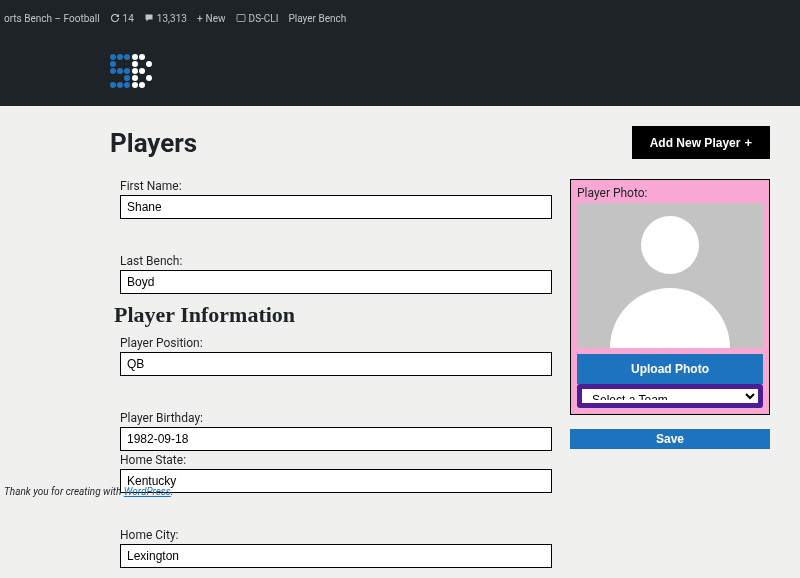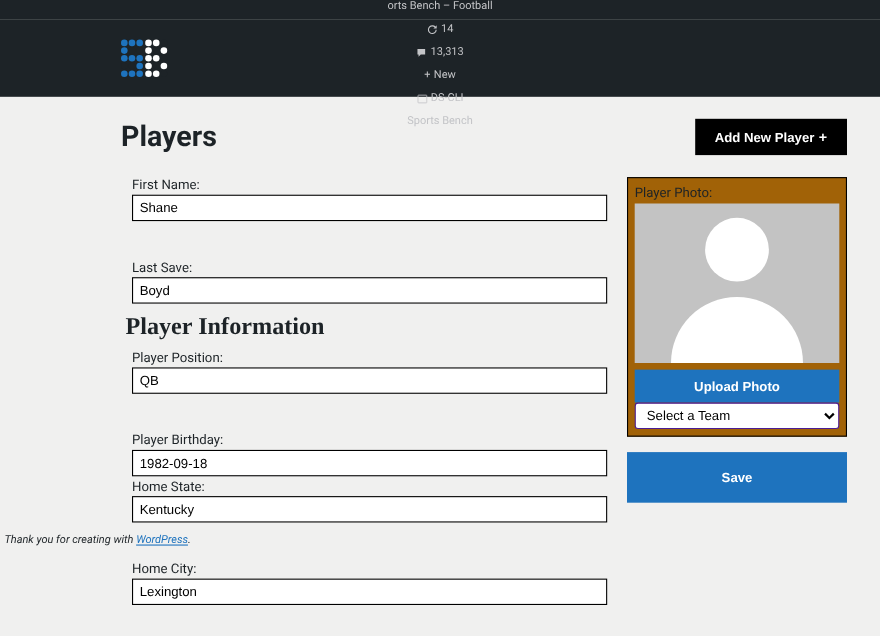--- a/index.html
+++ b/index.html
@@ -1,18 +1,18 @@
 <!DOCTYPE html>
 <html><head>
   <meta charset="utf-8">
   <style>
     * { box-sizing: border-box; margin: 0; padding: 0; }
     body { font-family: -apple-system, BlinkMacSystemFont, "Segoe UI", Roboto, sans-serif; background: #f0f0ef; color: #1d2327; width: 800px; height: 578px; overflow: hidden; }
     
-    .admin-bar { background: #1d2327; color: #c3c4c7; height: 18px; font-size: 10px; display: flex; align-items: center; padding: 0 4px; gap: 10px; flex-direction: column; }
+    .admin-bar { background: #1d2327; color: #c3c4c7; height: 18px; font-size: 10px; display: flex; align-items: center; padding: 18px 4px; gap: 10px; }
     .admin-bar-item { display: flex; align-items: center; gap: 3px; cursor: pointer; }
     .admin-bar-item svg { width: 10px; height: 10px; fill: #c3c4c7; }
     
     .header-banner { background: #1d2327; height: 70px; display: flex; align-items: center; padding-left: 110px; }
     .logo-dots { display: flex; gap: 2px; }
     .dot-grid { display: grid; grid-template-columns: repeat(3, 6px); grid-template-rows: repeat(5, 6px); gap: 1px; }
     .dot { width: 6px; height: 6px; border-radius: 50%; background: #1d2327; }
     .dot.b { background: #1e73be; }
     .dot.w { background: #fff; }
     
@@ -27,31 +27,31 @@
     .right-col { width: 200px; }
     
     .field-row { display: flex; gap: 35px; margin-bottom: 2px; flex-direction: column; }
     .field { flex: 1; }
     .field-label { font-size: 12px; display: block; margin-bottom: 2px; }
     .field-input { width: 100%; border: 1px solid #000; padding: 8px 6px; font-size: 12px; background: #fff; height: 24px; }
     .field-input.num { appearance: auto; }
     
     .section-title { font-size: 22px; font-weight: 700; margin: 8px 0 8px -6px; font-family: Liberation Serif, serif; }
     
-    .photo-box { border: 1px solid #000; padding: 6px; background: #a16207; }
+    .photo-box { border: 1px solid #000; padding: 6px; background: #f9a8d4; }
     .photo-label { font-size: 12px; margin-bottom: 3px; }
     .photo-placeholder { width: 100%; height: 145px; background: #c3c3c3; display: flex; align-items: flex-end; justify-content: center; overflow: hidden; margin-bottom: 6px; }
     .silhouette { position: relative; width: 120px; height: 140px; }
     .sil-head { position: absolute; left: 50%; top: 8px; transform: translateX(-50%); width: 58px; height: 58px; border-radius: 50%; background: #fff; }
     .sil-body { position: absolute; left: 50%; bottom: -30px; transform: translateX(-50%); width: 120px; height: 90px; border-radius: 60px 60px 0 0; background: #fff; }
     .upload-btn { width: 100%; background: #1e73be; color: #fff; border: none; padding: 8px 0; font-size: 12px; font-weight: 600; cursor: pointer; }
     .team-label { font-size: 12px; margin: 8px 0 2px; }
-    .team-select { width: 100%; border: 1px solid #4c1d95; border-radius: 3px; padding: 3px 6px; font-size: 12px; background: #fff; height: 24px; }
+    .team-select { width: 100%; border: 5px solid #4c1d95; border-radius: 3px; padding: 3px 6px; font-size: 12px; background: #fff; height: 24px; }
     
-    .save-btn { width: 100%; background: #1e73be; color: #fff; border: none; padding: 16px 0; font-size: 12px; font-weight: 600; cursor: pointer; margin-top: 14px; }
+    .save-btn { width: 100%; background: #1e73be; color: #fff; border: none; padding: 3px 0; font-size: 12px; font-weight: 600; cursor: pointer; margin-top: 14px; }
     
     .footer-credit { font-size: 10px; font-style: italic; padding: 6px 4px; position: absolute; bottom: 75px; left: 0; }
     .footer-credit a { color: #1e73be; text-decoration: underline; }
   </style>
 </head>
 <body>
 
 <div class="admin-bar">
   <div class="admin-bar-item">
     <span>orts Bench – Football</span>
@@ -72,21 +72,21 @@
     <span>+</span>
     <span>New</span>
   </div>
   <div class="admin-bar-item">
     <svg viewBox="0 0 20 20">
         <rect x="2" y="3" width="16" height="14" rx="1" fill="none" stroke="#c3c4c7" stroke-width="1.5"></rect>
       </svg>
     <span>DS-CLI</span>
   </div>
   <div class="admin-bar-item">
-    <span>Sports Bench</span>
+    <span>Player Bench</span>
   </div>
 </div>
 
 <div class="header-banner">
   <div class="logo-dots">
     <div class="dot-grid">
       <div class="dot b"></div>
         <div class="dot b"></div>
         <div class="dot b"></div>
       <div class="dot b"></div>
@@ -132,21 +132,21 @@
   </div>
 
   <div class="form-area">
     <div class="left-col">
       <div class="field-row">
         <div class="field">
           <label class="field-label">First Name:</label>
           <input class="field-input" value="Shane" style="">
         </div>
         <div class="field">
-          <label class="field-label">Last Save:</label>
+          <label class="field-label">Last Bench:</label>
           <input class="field-input" value="Boyd" style="">
         </div>
       </div>
 
       <h2 class="section-title">Player Information</h2>
 
       <div class="field-row">
         <div class="field">
           <label class="field-label">Player Position:</label>
           <input class="field-input" value="QB" style="">

